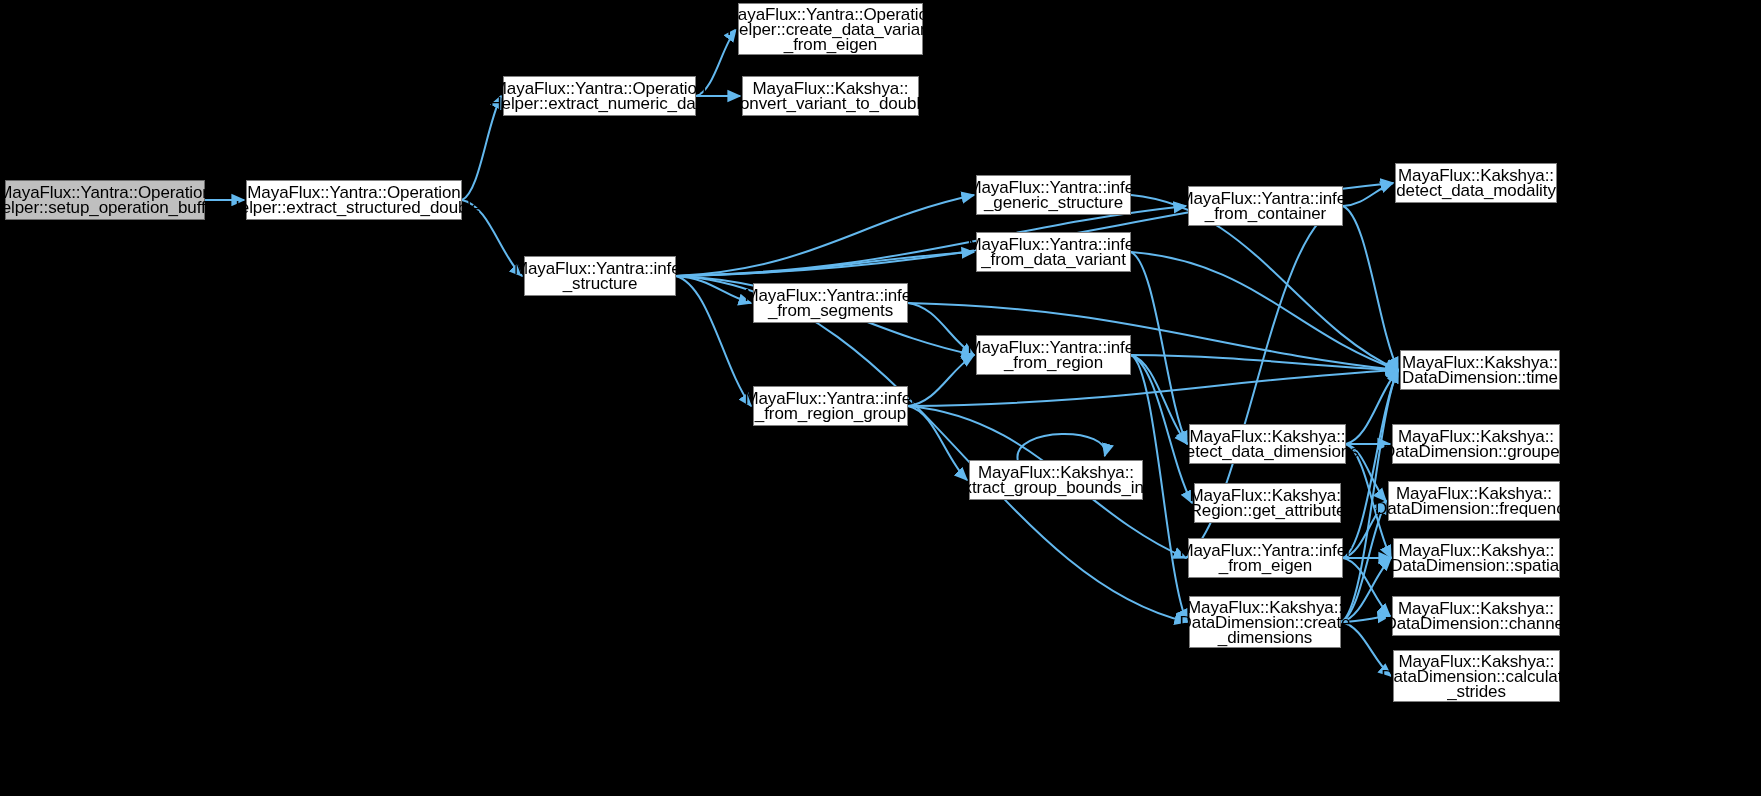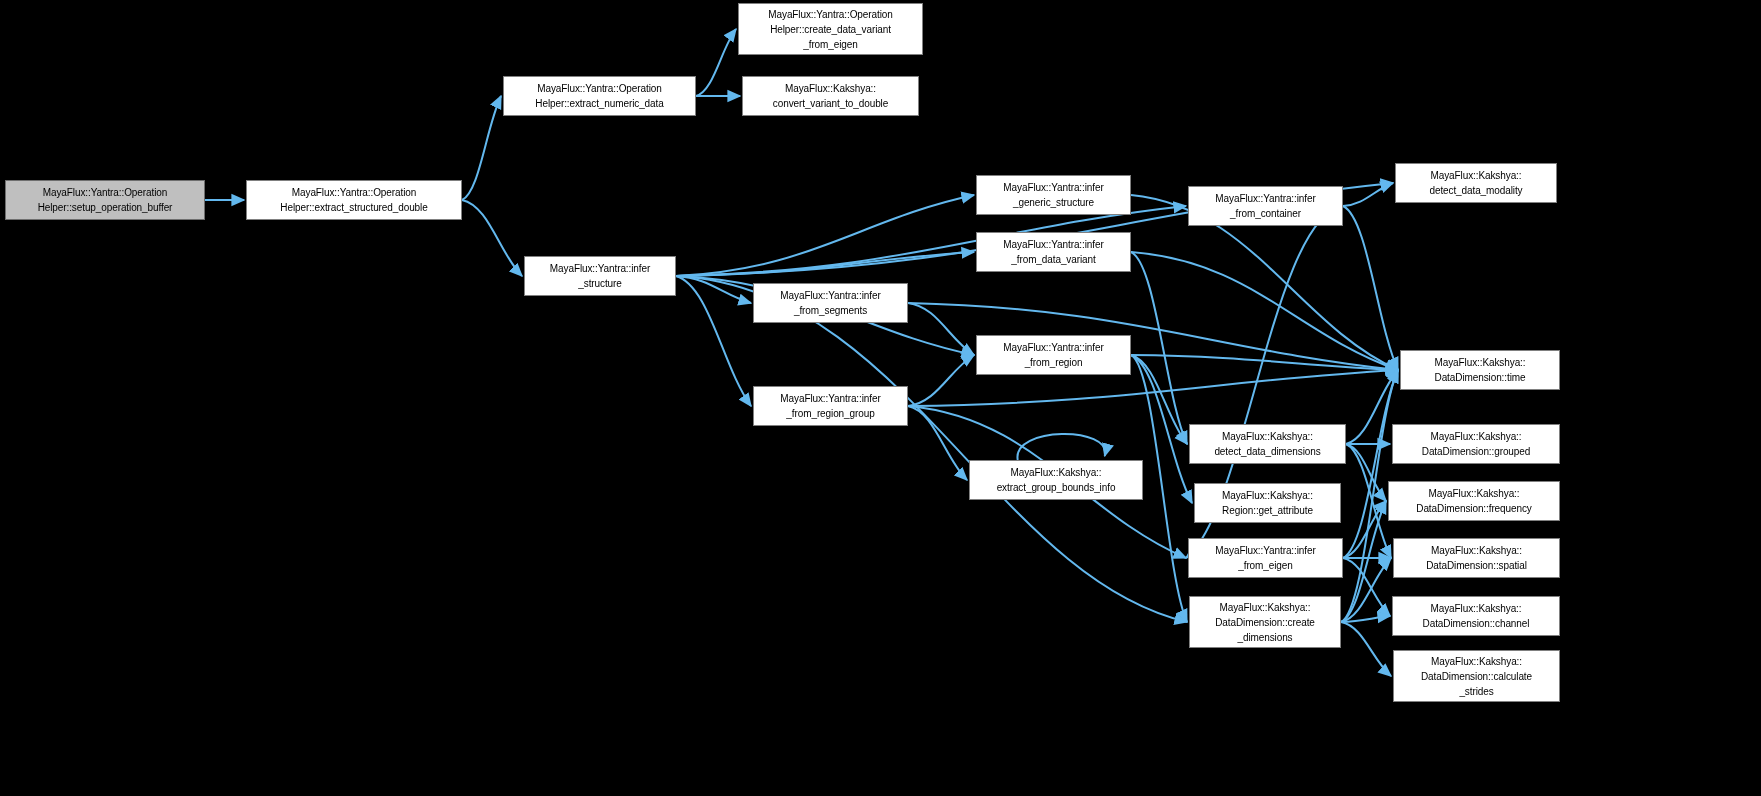--- a/index.html
+++ b/index.html
@@ -1,21 +1,21 @@
 <!DOCTYPE html>
 <html><head>
 <meta charset="utf-8">
 <style>
   html,body{margin:0;padding:0;background:#000;}
   #stage{position:relative;width:1761px;height:796px;background:#000;overflow:hidden;
          font-family:"Liberation Sans","DejaVu Sans",sans-serif;}
   #edges{position:absolute;left:0;top:0;width:1761px;height:796px;}
   .node{position:absolute;box-sizing:border-box;background:#fff;border:1px solid #808080;
         display:flex;align-items:center;justify-content:center;text-align:center;
-        color:#000;font-size:10px;line-height:15px;letter-spacing:-0.1px;
+        color:#000;font-size:17px;line-height:15px;letter-spacing:-0.1px;
         white-space:pre-line;padding:16px 3px;}
   .node.root{background:#bfbfbf;border-color:#6e6e6e;}
 </style>
 </head>
 <body>
 
 <div id="stage">
   <svg id="edges" viewBox="0 0 1761 796" preserveAspectRatio="none">
       <defs>
         <marker id="ah" viewBox="0 0 10 10" refX="9" refY="5" markerWidth="7" markerHeight="7" orient="auto-start-reverse">

